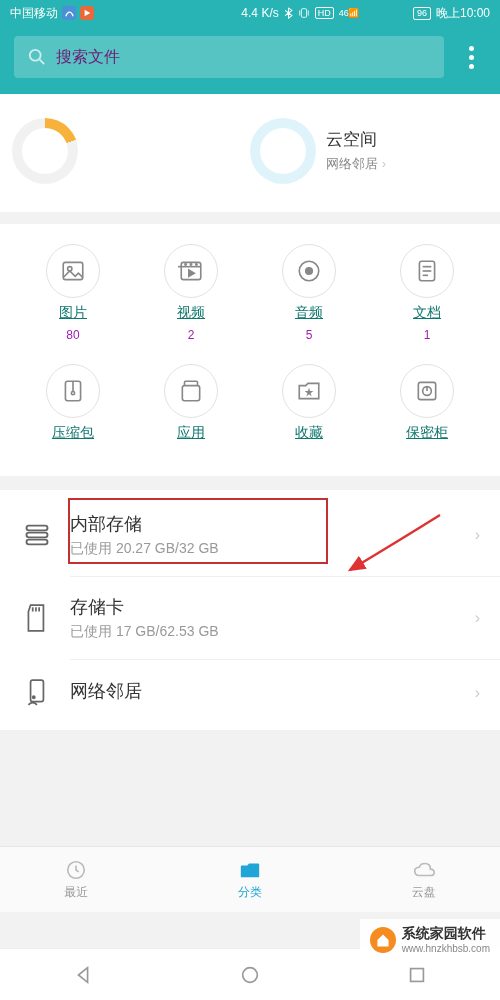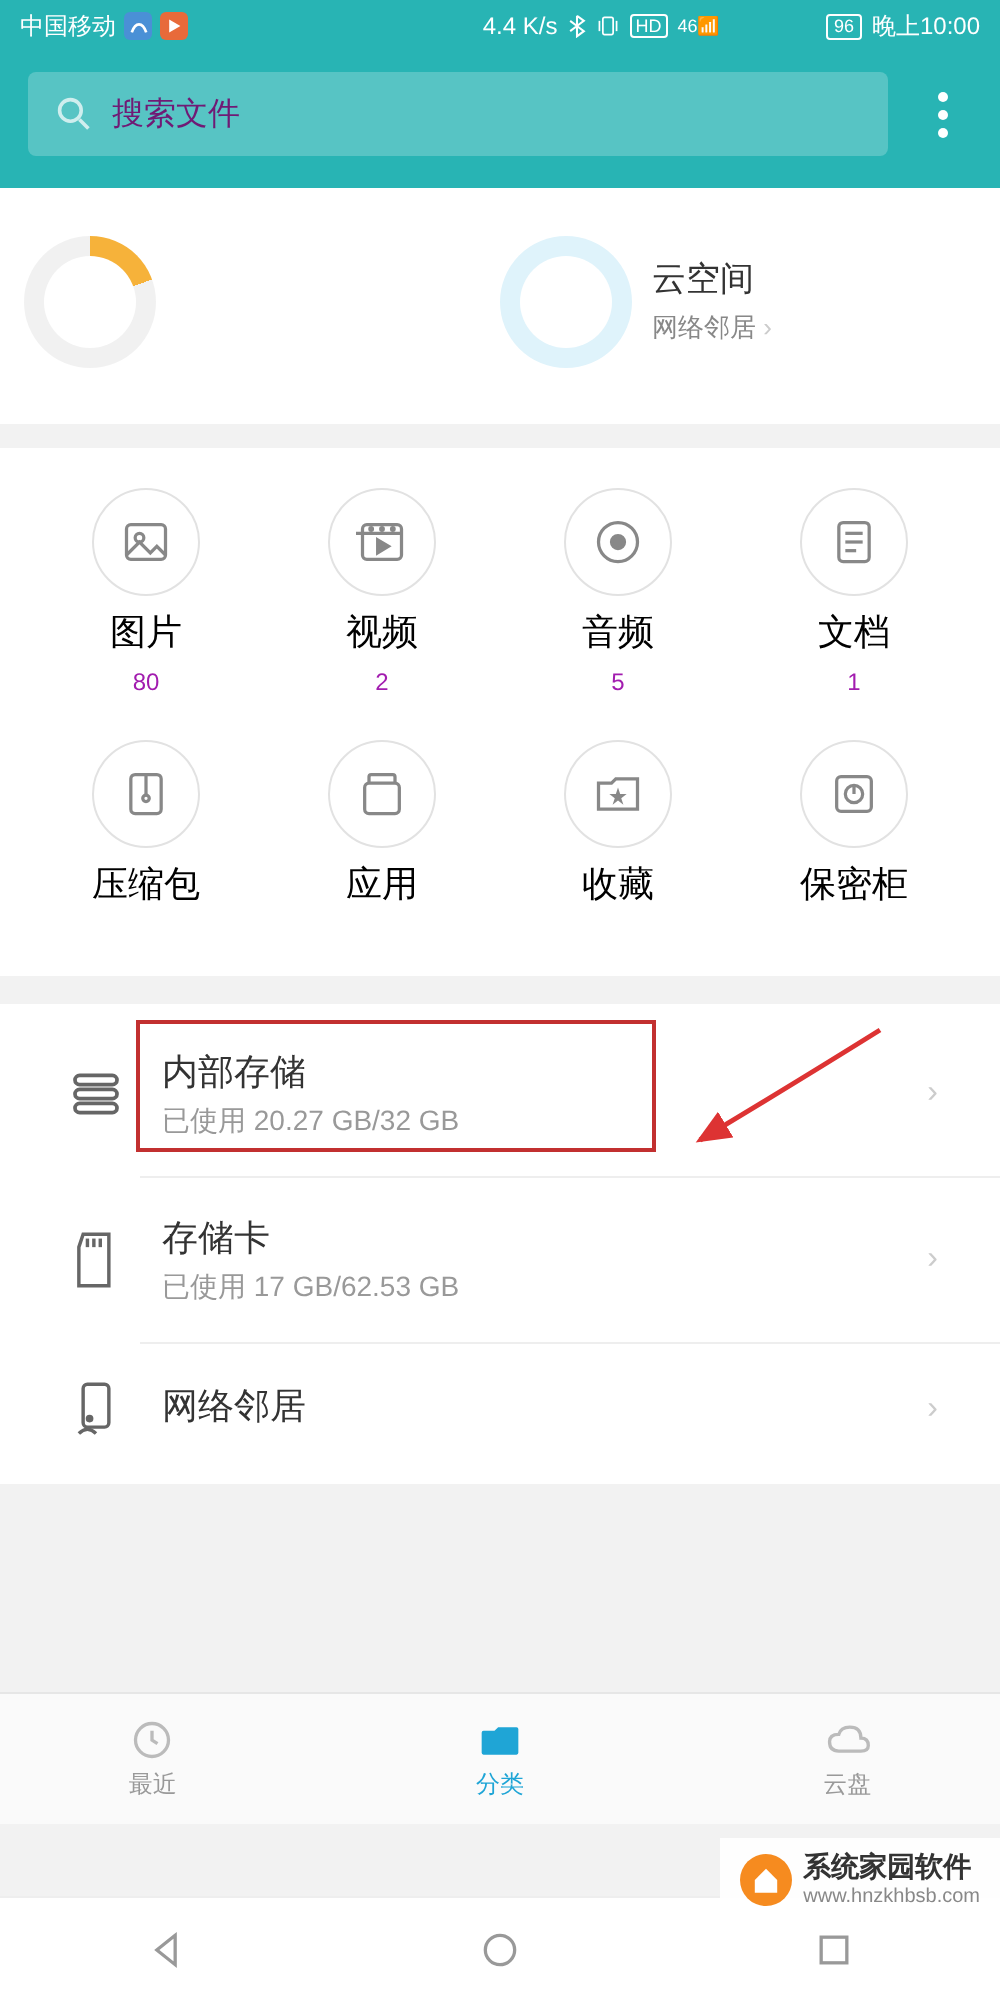--- a/index.html
+++ b/index.html
@@ -19,24 +19,24 @@
   .storage-half { flex:1; display:flex; align-items:center; gap:10px; }
   .ring { width:66px; height:66px; border-radius:50%; position:relative; flex-shrink:0; }
   .ring-local { background: conic-gradient(#f6b23a 0deg 70deg, #f1f1f1 70deg 360deg); }
   .ring-cloud { background: #dff3fb; }
   .ring::after { content:""; position:absolute; inset:10px; background:#fff; border-radius:50%; }
   .storage-text .title { font-size: 17px; color:#333; margin-bottom:4px; }
   .storage-text .sub { font-size: 13px; color:#888; margin-bottom:2px; }
   .cat-grid { display: grid; grid-template-columns: repeat(4,1fr); padding: 20px 14px 28px; row-gap: 22px; margin-top: 12px; }
   .cat-item { display:flex; flex-direction:column; align-items:center; gap:6px; }
   .cat-circle { width:54px; height:54px; border:1px solid #e2e2e2; border-radius:50%; display:flex; align-items:center; justify-content:center; color:#777; }
-  .cat-label { font-size:18px; color:#000000; }
+  .cat-label { font-size:14px; color:#0f766e;text-decoration:underline; }
   .cat-count { font-size:12px; color:#a21caf; }
   .list-card { margin-top: 14px; padding: 4px 0; }
-  .list-row { display:flex; align-items:center; padding: 18px 31px; gap: 16px; position:relative; }
+  .list-row { display:flex; align-items:center; padding: 18px 20px; gap: 16px; position:relative; }
   .list-icon { width:34px; display:flex; align-items:center; justify-content:center; color:#666; flex-shrink:0; }
   .list-body { flex:1; }
   .list-title { font-size:18px; color:#333; margin-bottom:4px; }
   .list-sub { font-size:14px; color:#999; }
   .divider { height:1px; background:#eee; margin-left: 70px; }
   .highlight-box { border: 2px solid #c23030; position:absolute; }
   .bottom-bar { position:absolute; bottom:88px; left:0; right:0; height:66px; background:#fafafa; border-top:1px solid #e6e6e6; display:flex;gap:21px; }
   .tab { flex:1; display:flex; flex-direction:column; align-items:center; justify-content:center; gap:3px; font-size:12px; color:#999; }
   .tab.active { color:#1fa5d6; }
   .nav-bar { position:absolute; bottom:0; left:0; right:0; height:52px; background:#fff; display:flex; align-items:center; justify-content:space-around; border-top:1px solid #eee; }

